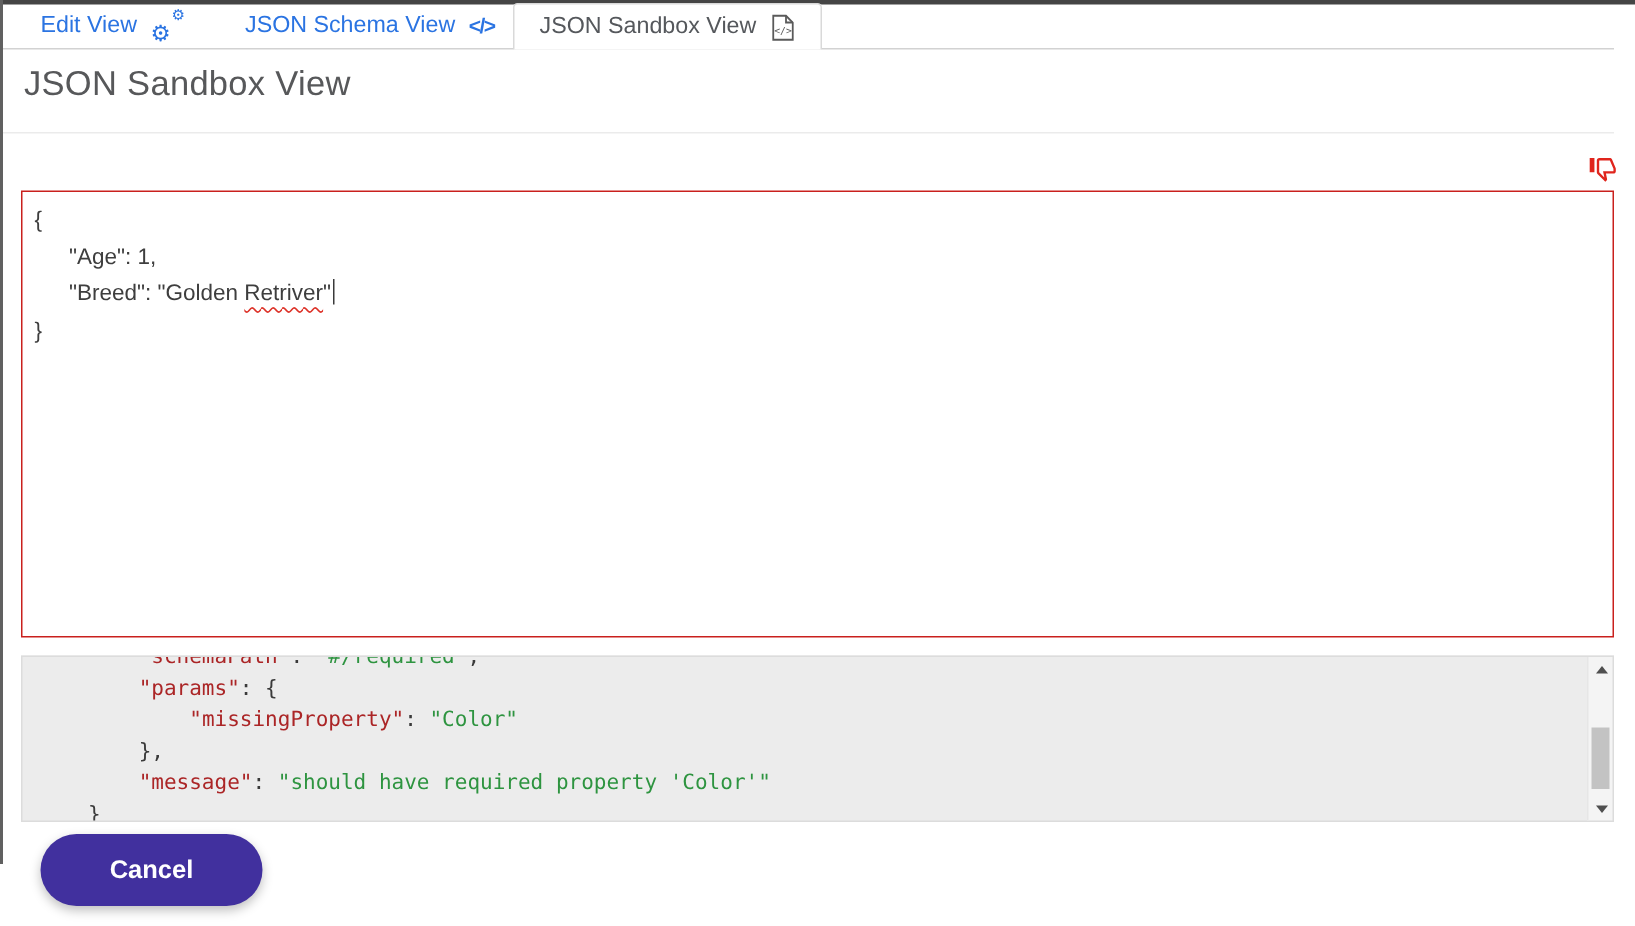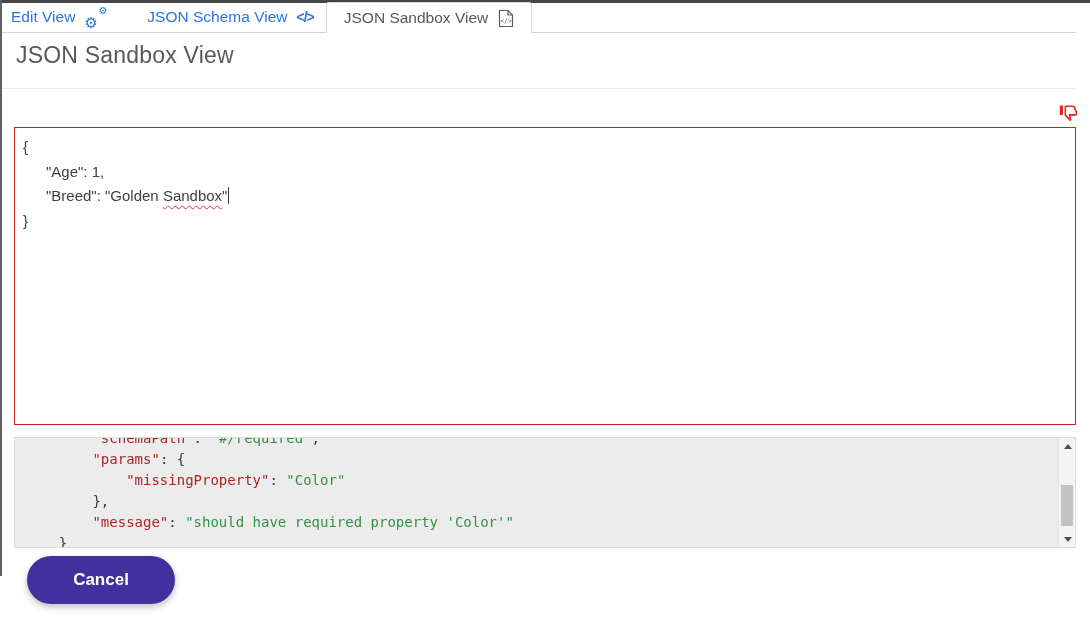--- a/index.html
+++ b/index.html
@@ -6,21 +6,21 @@
   html, body { width: 1090px; height: 617px; background: #fff; overflow: hidden;
                font-family: "Liberation Sans", sans-serif; }
   .page { position: relative; width: 1090px; height: 617px; background: #fff; }
 
   
   .top-edge  { position: absolute; top: 0; left: 0; right: 0; height: 3px; background: #454545; z-index: 1; }
   .left-edge { position: absolute; top: 0; left: 0; width: 2px; height: 576px; background: #606060; z-index: 3; }
 
   
   .tabbar { position: absolute; top: 0; left: 0; right: 0; height: 34px;
-            display: flex; align-items: center; padding-left: 11px; z-index: 2; }
+            display: flex; align-items: center; padding-left: 27px; z-index: 2; }
   .tab-underline { position: absolute; top: 32px; left: 0; right: 14px; height: 1px; background: #d2d2d2; z-index: 0; }
   .tab { display: flex; align-items: center; cursor: pointer; white-space: nowrap; }
   .tab.link { color: #2b74e2; font-size: 15.5px; gap: 9px; }
   .tab.link + .tab.link { margin-left: 40px; }
   .tab.active { margin-left: 12px; margin-top: 2px; height: 31px; padding: 0 17px;
                 background: #fff; border: 1px solid #d9d9d9; border-bottom: none;
                 border-radius: 3px 3px 0 0; color: #55585c; font-size: 15.5px; gap: 10px;
                 position: relative; z-index: 2; align-self: flex-start; }
   .gears { position: relative; width: 23px; height: 19px; display: inline-block; }
   .gear-big   { position: absolute; left: 0; bottom: -3px; font-size: 15px; line-height: 1; }
@@ -113,21 +113,21 @@
     <svg width="19" height="19" viewBox="0 0 24 24">
       <g transform="scale(-1,1) translate(-24,0)">
         <path fill-rule="evenodd" fill="#e0251d" d="M15 3H6c-.83 0-1.54.5-1.84 1.22l-3.02 7.05c-.09.23-.14.47-.14.73v2c0 1.1.9 2 2 2h6.31l-.95 4.57-.03.32c0 .41.17.79.44 1.06l1.06 1.05 6.59-6.59c.36-.36.58-.86.58-1.41V5c0-1.1-.9-2-2-2zm0 12l-4.34 4.34L11.77 14H3v-2l3-7h9v10zm4-12h4v12h-4z"></path>
       </g>
     </svg>
   </div>
 
   <div class="editor" role="textbox">
     <div class="ed-line"><span>{</span></div>
     <div class="ed-line ind"><span>"Age": 1,</span></div>
-    <div class="ed-line ind"><span>"Breed": "Golden </span><span class="typo">Sandbox</span><span>"</span><span class="caret"></span></div>
+    <div class="ed-line ind"><span>"Breed": "Golden </span><span class="typo">Retriver</span><span>"</span><span class="caret"></span></div>
     <div class="ed-line"><span>}</span></div>
   </div>
 
   <div class="error-panel">
     <div class="error-code">
       <div class="code-line"><span>        </span><span class="k">"schemaPath"</span><span>: </span><span class="v">"#/required"</span><span>,</span></div>
       <div class="code-line"><span>        </span><span class="k">"params"</span><span>: </span><span class="v"></span><span>{</span></div>
       <div class="code-line"><span>            </span><span class="k">"missingProperty"</span><span>: </span><span class="v">"Color"</span><span></span></div>
       <div class="code-line"><span>        </span><span class="k"></span><span></span><span class="v"></span><span>},</span></div>
       <div class="code-line"><span>        </span><span class="k">"message"</span><span>: </span><span class="v">"should have required property 'Color'"</span><span></span></div>

